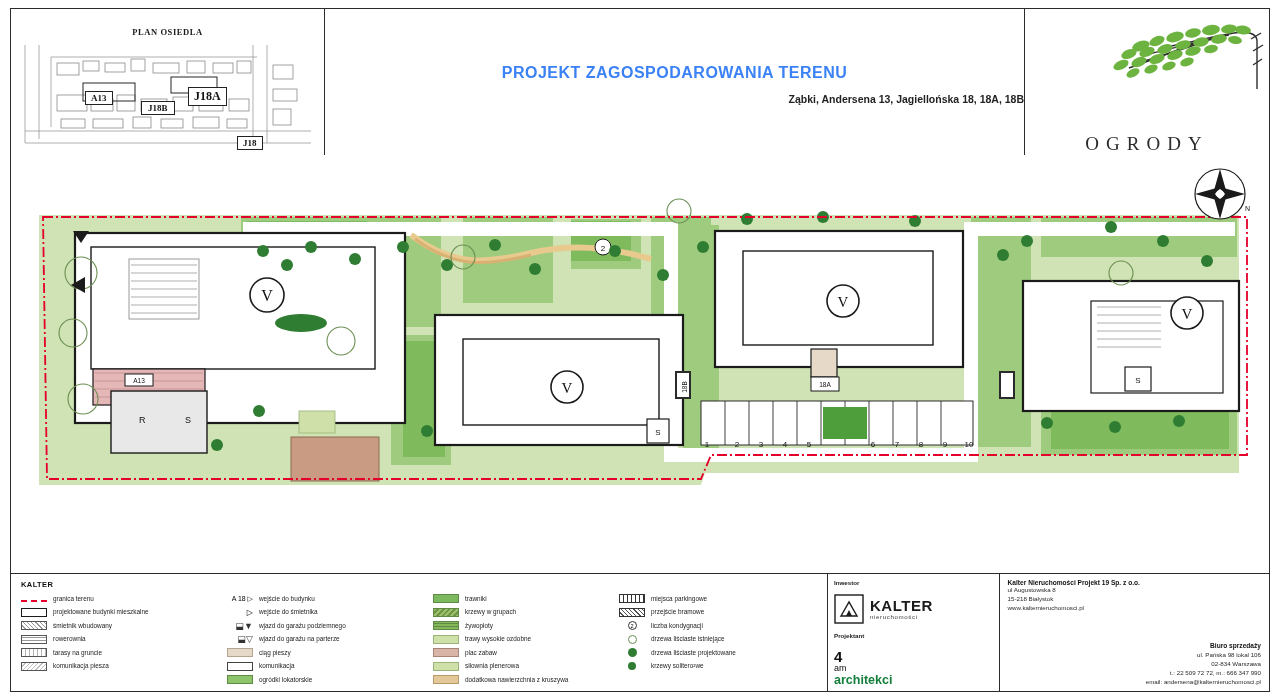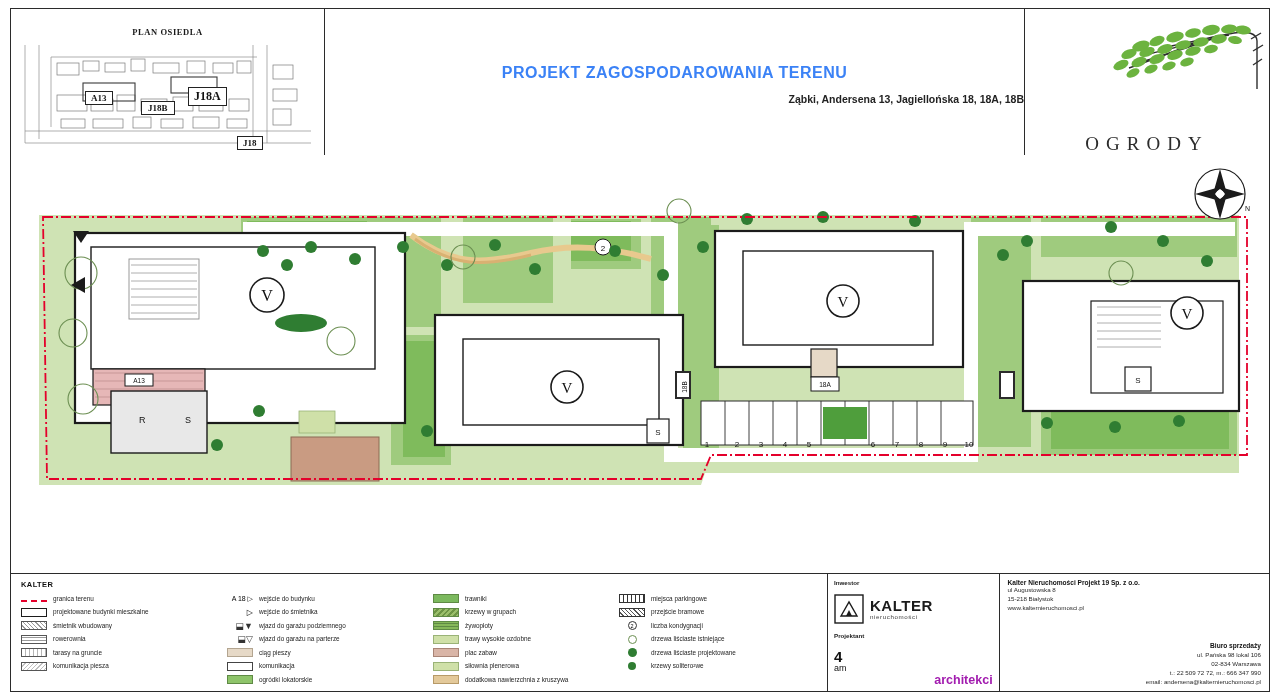--- a/index.html
+++ b/index.html
@@ -106,21 +106,21 @@
   .leg-inv { width: 182px; border-right: 1px solid #2b2b2b; position: relative; padding: 5px 6px; }
   .leg-contact { width: 286px; position: relative; padding: 5px 8px; }
   .mini-label { font-size: 6.2px; font-weight: bold; color: #222; }
   .kalter-row { display: flex; align-items: center; gap: 6px; margin-top: 8px; }
   .kalter-mark { width: 30px; height: 30px; }
   .kalter-name { font-size: 15px; font-weight: bold; letter-spacing: .5px; color: #1b1b1b; line-height: 1; }
   .kalter-sub { font-size: 6.2px; color: #444; letter-spacing: .6px; }
   .arch-block { margin-top: 10px; }
   .arch-4 { font-size: 15px; font-weight: bold; color: #111; line-height: 1; }
   .arch-am { font-size: 9px; color: #111; line-height: 1.1; }
-  .arch-name { font-size: 12.5px; font-weight: bold; color: #a21caf; line-height: 1.1; text-align: right; }
+  .arch-name { font-size: 12.5px; font-weight: bold; color: #15803d; line-height: 1.1; }
   .c-title { font-size: 6.6px; font-weight: bold; color: #111; }
   .c-line { font-size: 6.2px; color: #2a2a2a; line-height: 1.45; }
   .c-right { position: absolute; right: 8px; bottom: 5px; text-align: right; }
   .c-right .c-title { margin-bottom: 2px; }
 
   .vcode {
     position: absolute; font-size: 11px; font-weight: bold; color: #111;
   }
 </style>
 </head>

